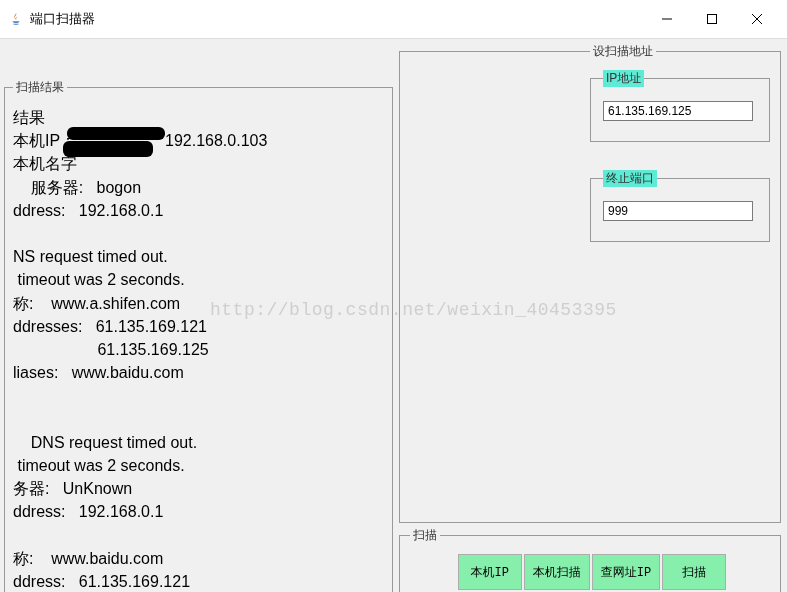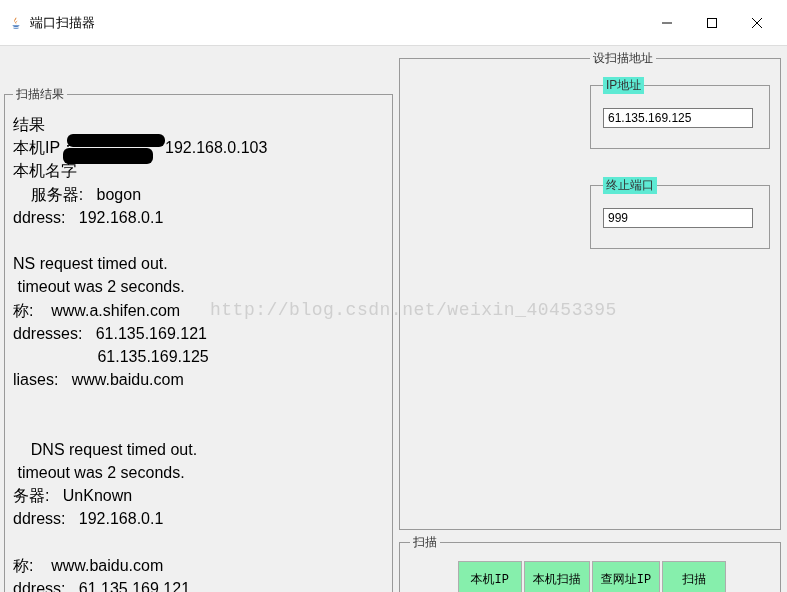--- a/index.html
+++ b/index.html
@@ -6,21 +6,21 @@
     body {
       font-family: "Microsoft YaHei", "SimSun", Arial, sans-serif;
       font-size: 12px;
       background: #fff;
       width: 787px;
       height: 592px;
       overflow: hidden;
       position: relative;
     }
     .titlebar {
-      height: 46px;
+      height: 39px;
       display: flex;
       align-items: center;
       padding: 0 8px;
       border-bottom: 1px solid #ddd;
       background: #fff;
     }
     .titlebar .app-icon {
       width: 16px; height: 16px; margin-right: 6px;
       display: inline-flex; align-items: center; justify-content: center;
       font-size: 11px; color: #d9731c;

